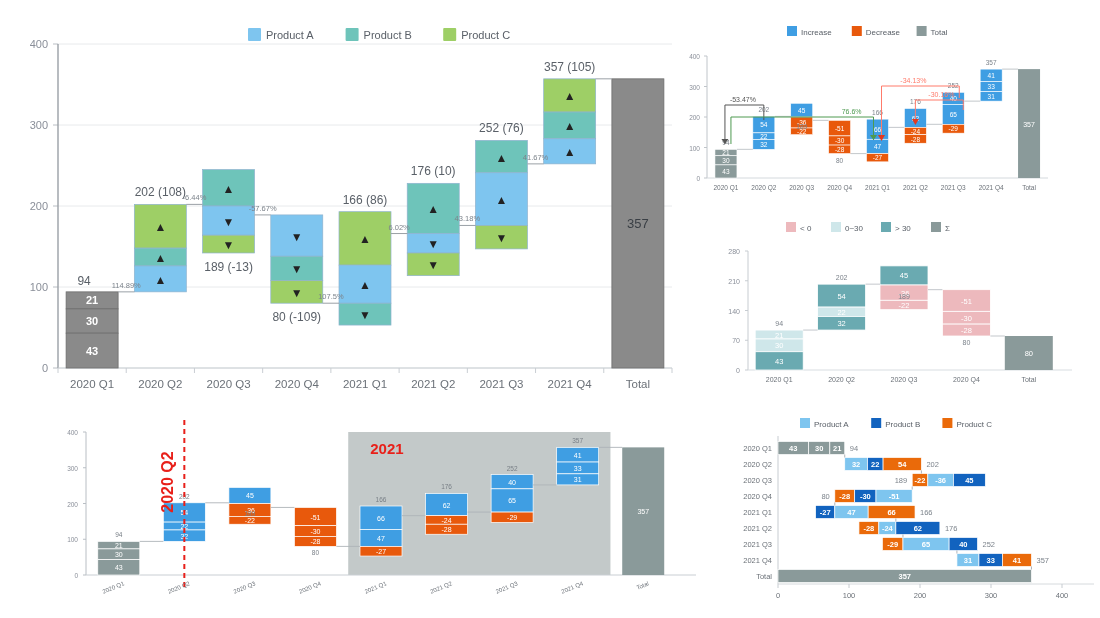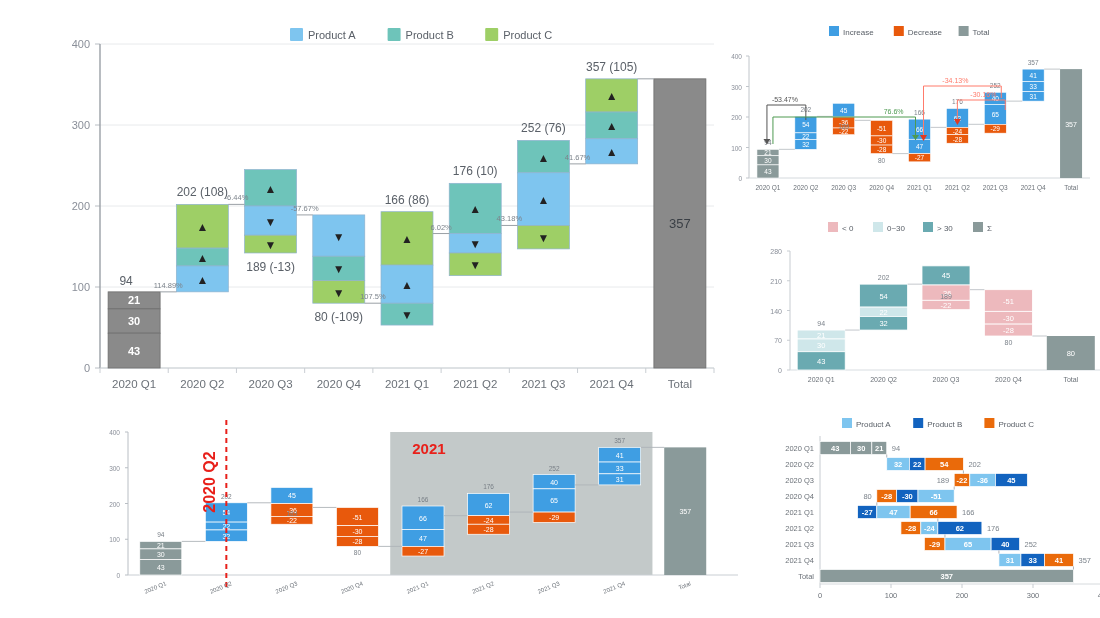--- a/index.html
+++ b/index.html
@@ -1,21 +1,21 @@
 <!DOCTYPE html>
 <html><head>
 <meta charset="utf-8">
 <style>
   * { box-sizing: border-box; margin:0; padding:0; }
   body {
     width:1100px; height:618px; background:#ffffff;
     font-family:"Liberation Sans", sans-serif;
     position:relative; overflow:hidden;
   }
-  .panel { position:absolute;margin-left:42px; }
+  .panel { position:absolute; }
   svg { display:block; }
   text { font-family:"Liberation Sans", sans-serif; }
 
   
   #panel-main     { left:0;   top:0;   width:700px; height:410px; }
   #panel-tr       { left:663px; top:18px;  width:400px; height:200px; }
   #panel-mr       { left:700px; top:215px; width:400px; height:195px; }
   #panel-bl       { left:16px;   top:410px; width:700px; height:208px; }
   #panel-br       { left:700px; top:412px; width:400px; height:206px; }
 </style>

